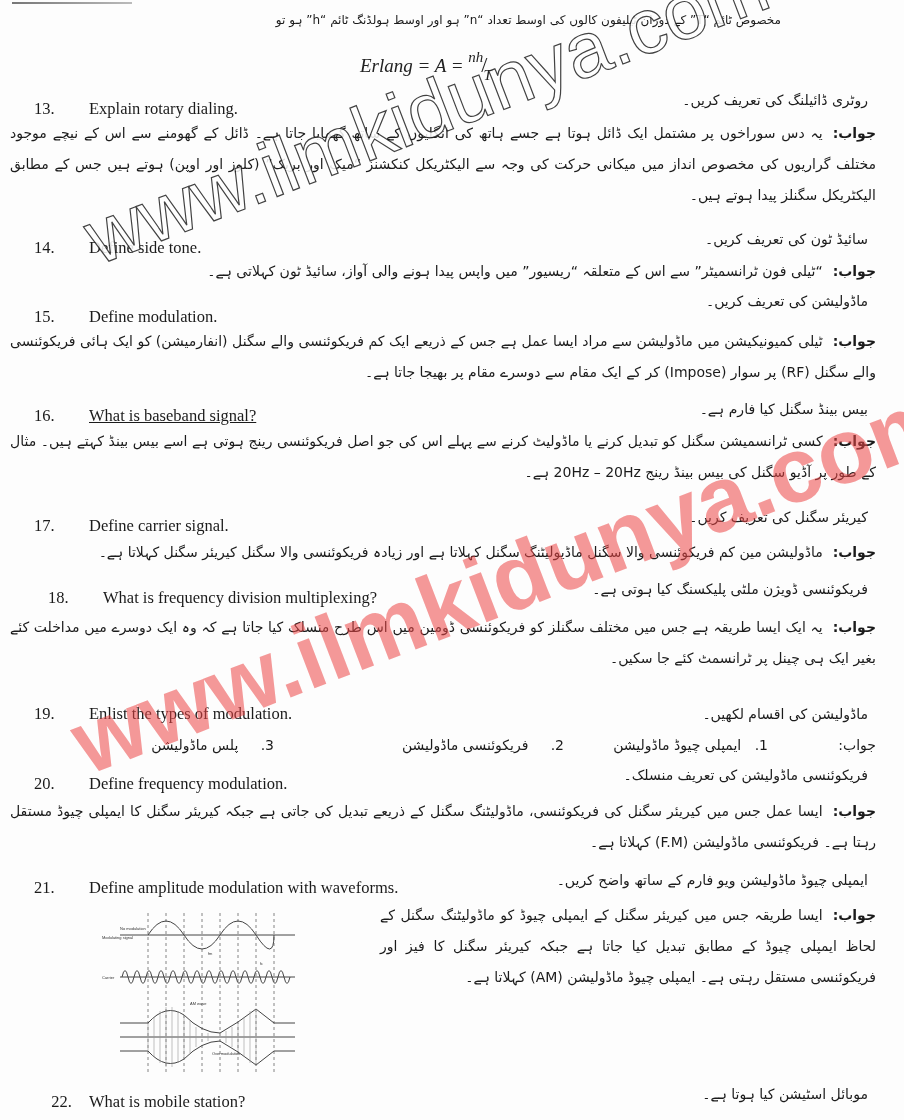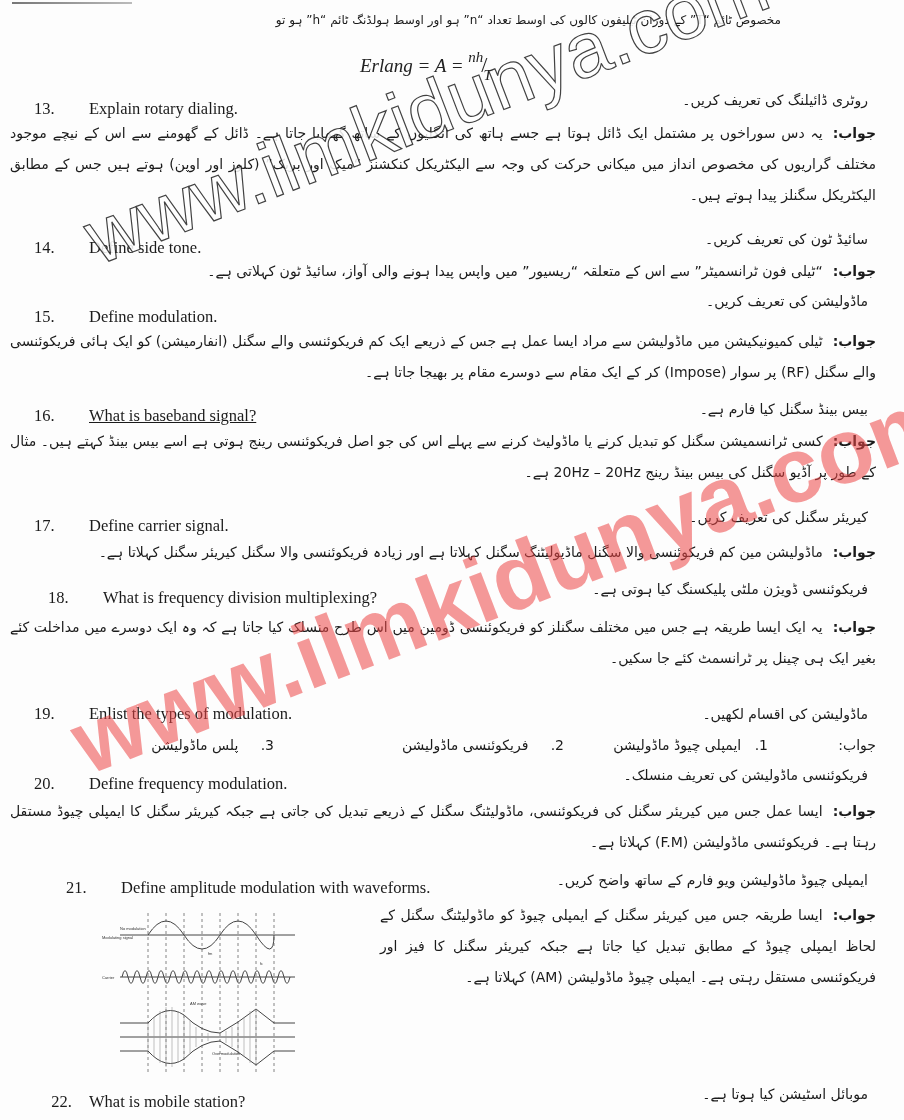--- a/index.html
+++ b/index.html
@@ -85,21 +85,21 @@
 <div class="urdu" style="right:28px; top:738px;">جواب:</div>
 <div class="opt urdu" style="right:136px; top:738px;"><span>1.</span>&nbsp;&nbsp;&nbsp;<span>ایمپلی چیوڈ ماڈولیشن</span></div>
 <div class="opt urdu" style="right:340px; top:738px;"><span>2.</span>&nbsp;&nbsp;&nbsp;&nbsp;&nbsp;<span>فریکوئنسی ماڈولیشن</span></div>
 <div class="opt urdu" style="right:630px; top:738px;"><span>3.</span>&nbsp;&nbsp;&nbsp;&nbsp;&nbsp;<span>پلس ماڈولیشن</span></div>
 
 <div class="urdu" style="right:36px; top:768px;">فریکوئنسی ماڈولیشن کی تعریف منسلک۔</div>
 <div class="q" style="left:34px; top:776px;"><span class="num">20.</span><span>Define frequency modulation.</span></div>
 <div class="urdu wrap" style="left:10px; right:28px; top:796px;"><span class="lbl">جواب:</span><span>ایسا عمل جس میں کیریئر سگنل کی فریکوئنسی، ماڈولیٹنگ سگنل کے ذریعے تبدیل کی جاتی ہے جبکہ کیریئر سگنل کا ایمپلی چیوڈ مستقل رہتا ہے۔ فریکوئنسی ماڈولیشن (F.M) کہلاتا ہے۔</span></div>
 
 <div class="urdu" style="right:36px; top:873px;">ایمپلی چیوڈ ماڈولیشن ویو فارم کے ساتھ واضح کریں۔</div>
-<div class="q" style="left:34px; top:880px;margin-left:32px;"><span class="num">21.</span><span>Define amplitude modulation with waveforms.</span></div>
+<div class="q" style="left:34px; top:880px;"><span class="num">21.</span><span>Define amplitude modulation with waveforms.</span></div>
 <div class="urdu wrap" style="left:380px; right:28px; top:900px;"><span class="lbl">جواب:</span><span>ایسا طریقہ جس میں کیریئر سگنل کے ایمپلی چیوڈ کو ماڈولیٹنگ سگنل کے لحاظ ایمپلی چیوڈ کے مطابق تبدیل کیا جاتا ہے جبکہ کیریئر سگنل کا فیز اور فریکوئنسی مستقل رہتی ہے۔ ایمپلی چیوڈ ماڈولیشن (AM) کہلاتا ہے۔</span></div>
 
 <svg class="diagram" viewBox="0 0 200 170">
   <g stroke="#444" fill="none" stroke-width="1">
 
     <g stroke-dasharray="3,3" stroke="#666" stroke-width="0.8">
       <line x1="48" y1="8" x2="48" y2="168"></line>
         <line x1="66" y1="8" x2="66" y2="168"></line>
       <line x1="84" y1="8" x2="84" y2="168"></line>
         <line x1="102" y1="8" x2="102" y2="168"></line>

